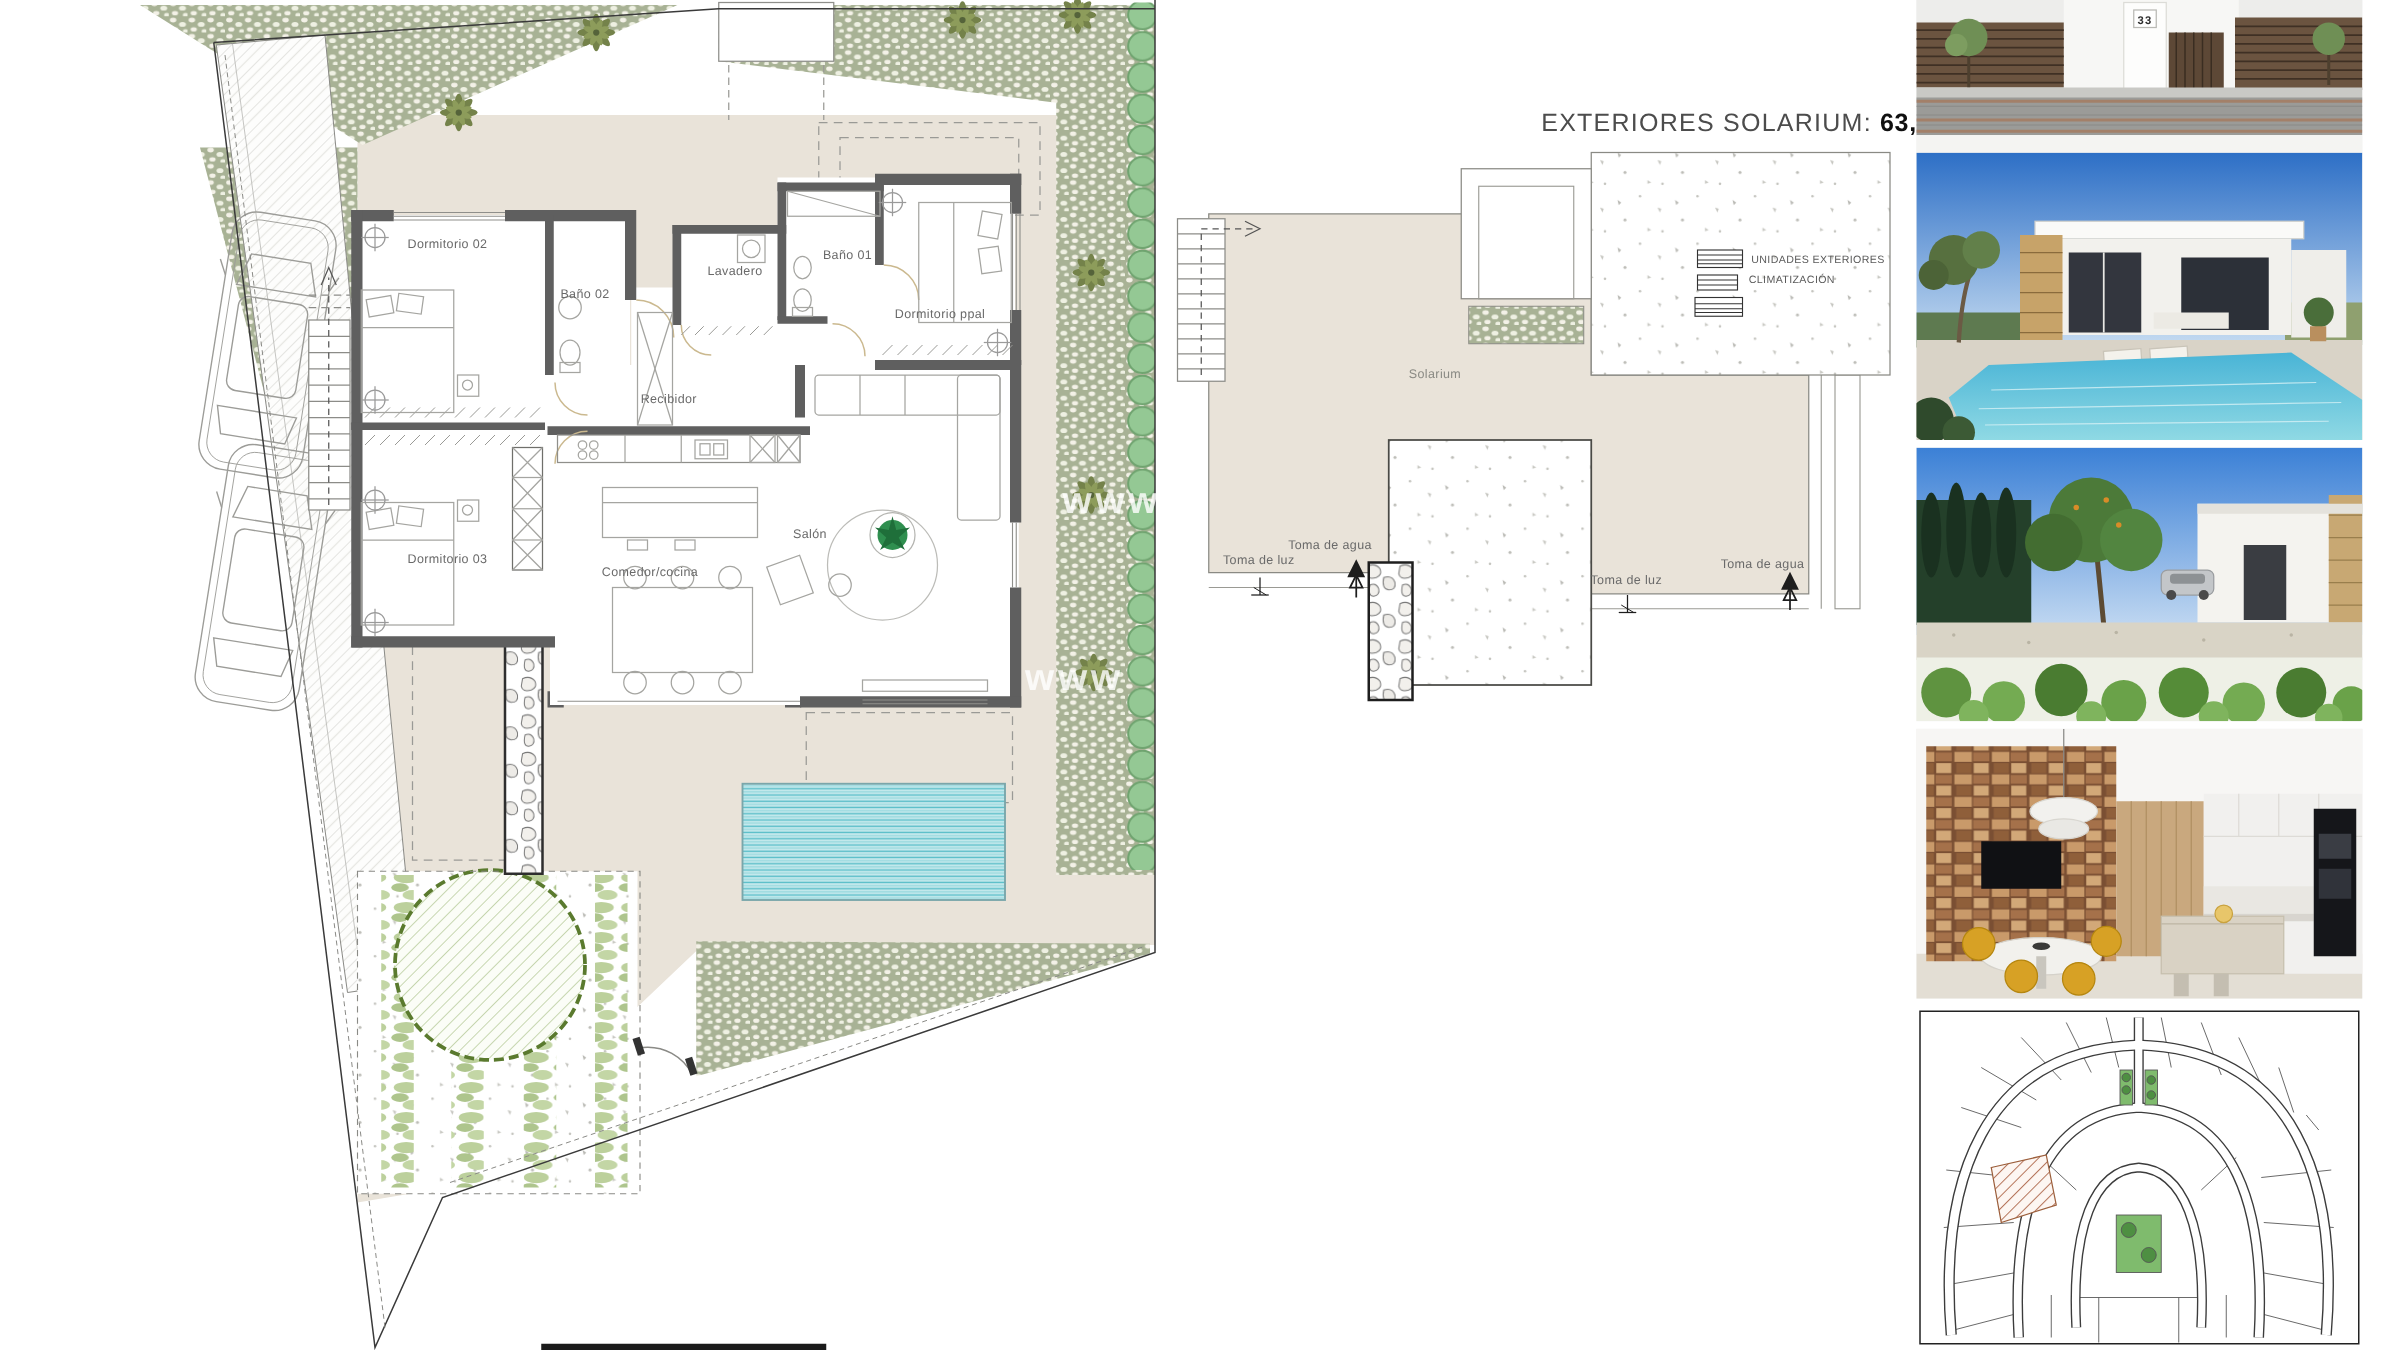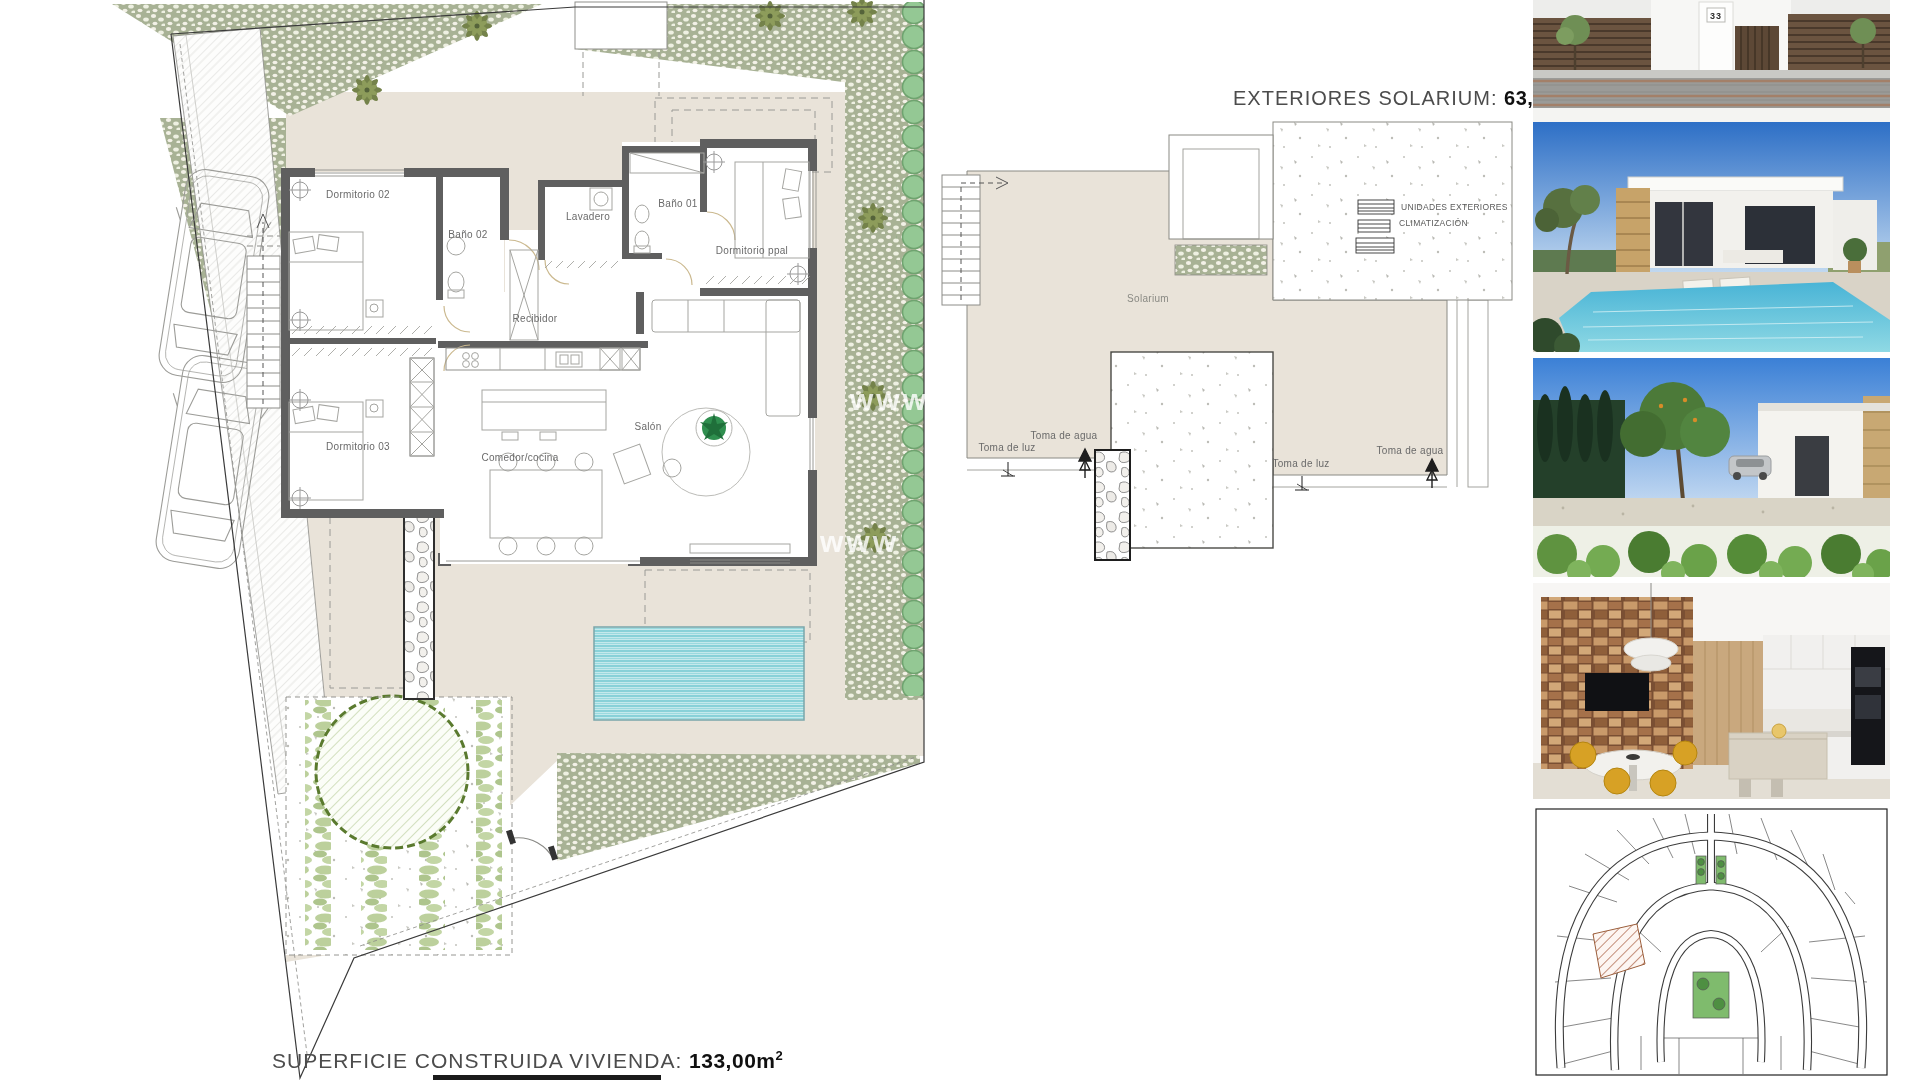--- a/index.html
+++ b/index.html
@@ -443,24 +443,20 @@
     <line x1="1297" y1="484" x2="1307" y2="490" stroke-width="0.8"></line>
   </g>
 </g>
 </svg>
 
 <div id="title-solarium" class="title" style="left:1233px;top:86px">
   <span>EXTERIORES SOLARIUM:</span>
   <b>63,94m</b><sup>2</sup>
 </div>
 
-<div id="title-vivienda" class="title" style="left:272px;top:1048px">
-  <span>SUPERFICIE CONSTRUIDA VIVIENDA:</span>
-  <b>133,00m</b><sup>2</sup>
-</div>
 
 <div class="cutbar" style="left:433px;top:1075px;width:228px;height:5px"></div>
 
 <div class="photo" style="top:0;height:124px">
 <svg width="357" height="108" viewBox="0 0 357 108">
   <rect width="357" height="108" fill="#ededeb"></rect>
   <rect x="118" y="0" width="140" height="78" fill="#f7f7f5"></rect>
   <rect x="0" y="18" width="118" height="52" fill="#6b5440"></rect>
   <g stroke="#3f3024" stroke-width="1.4">
     <line x1="0" y1="24" x2="118" y2="24"></line>

